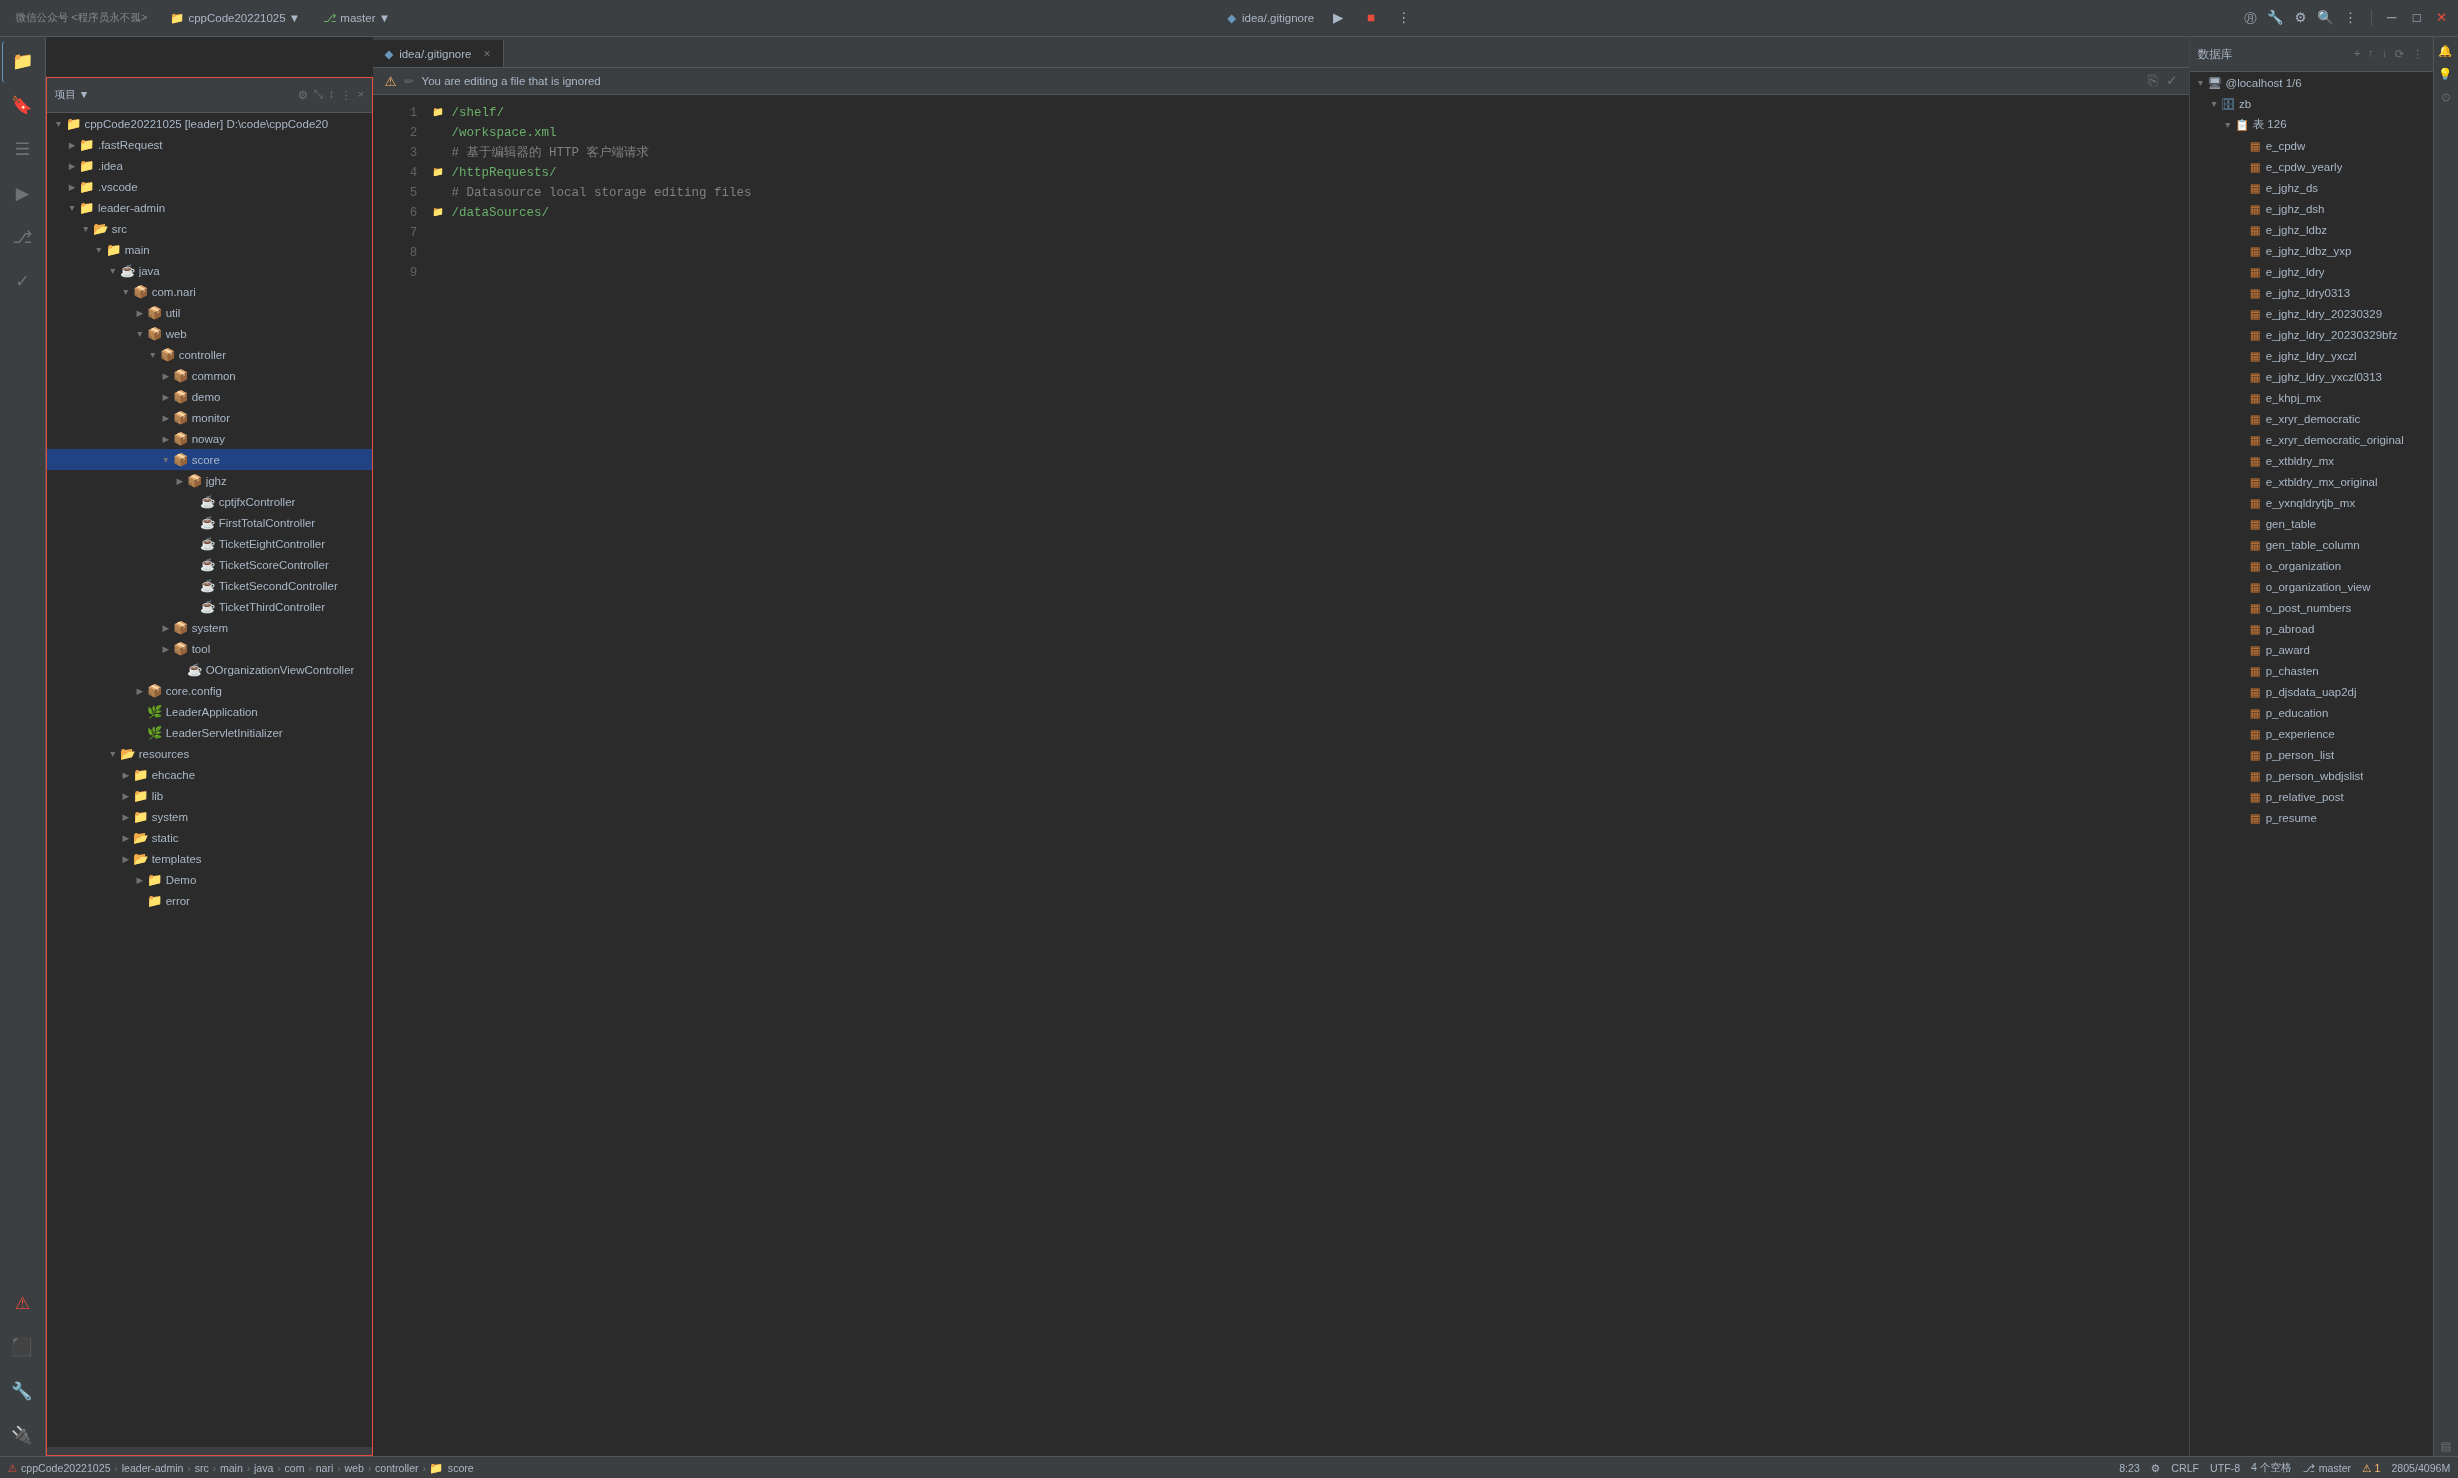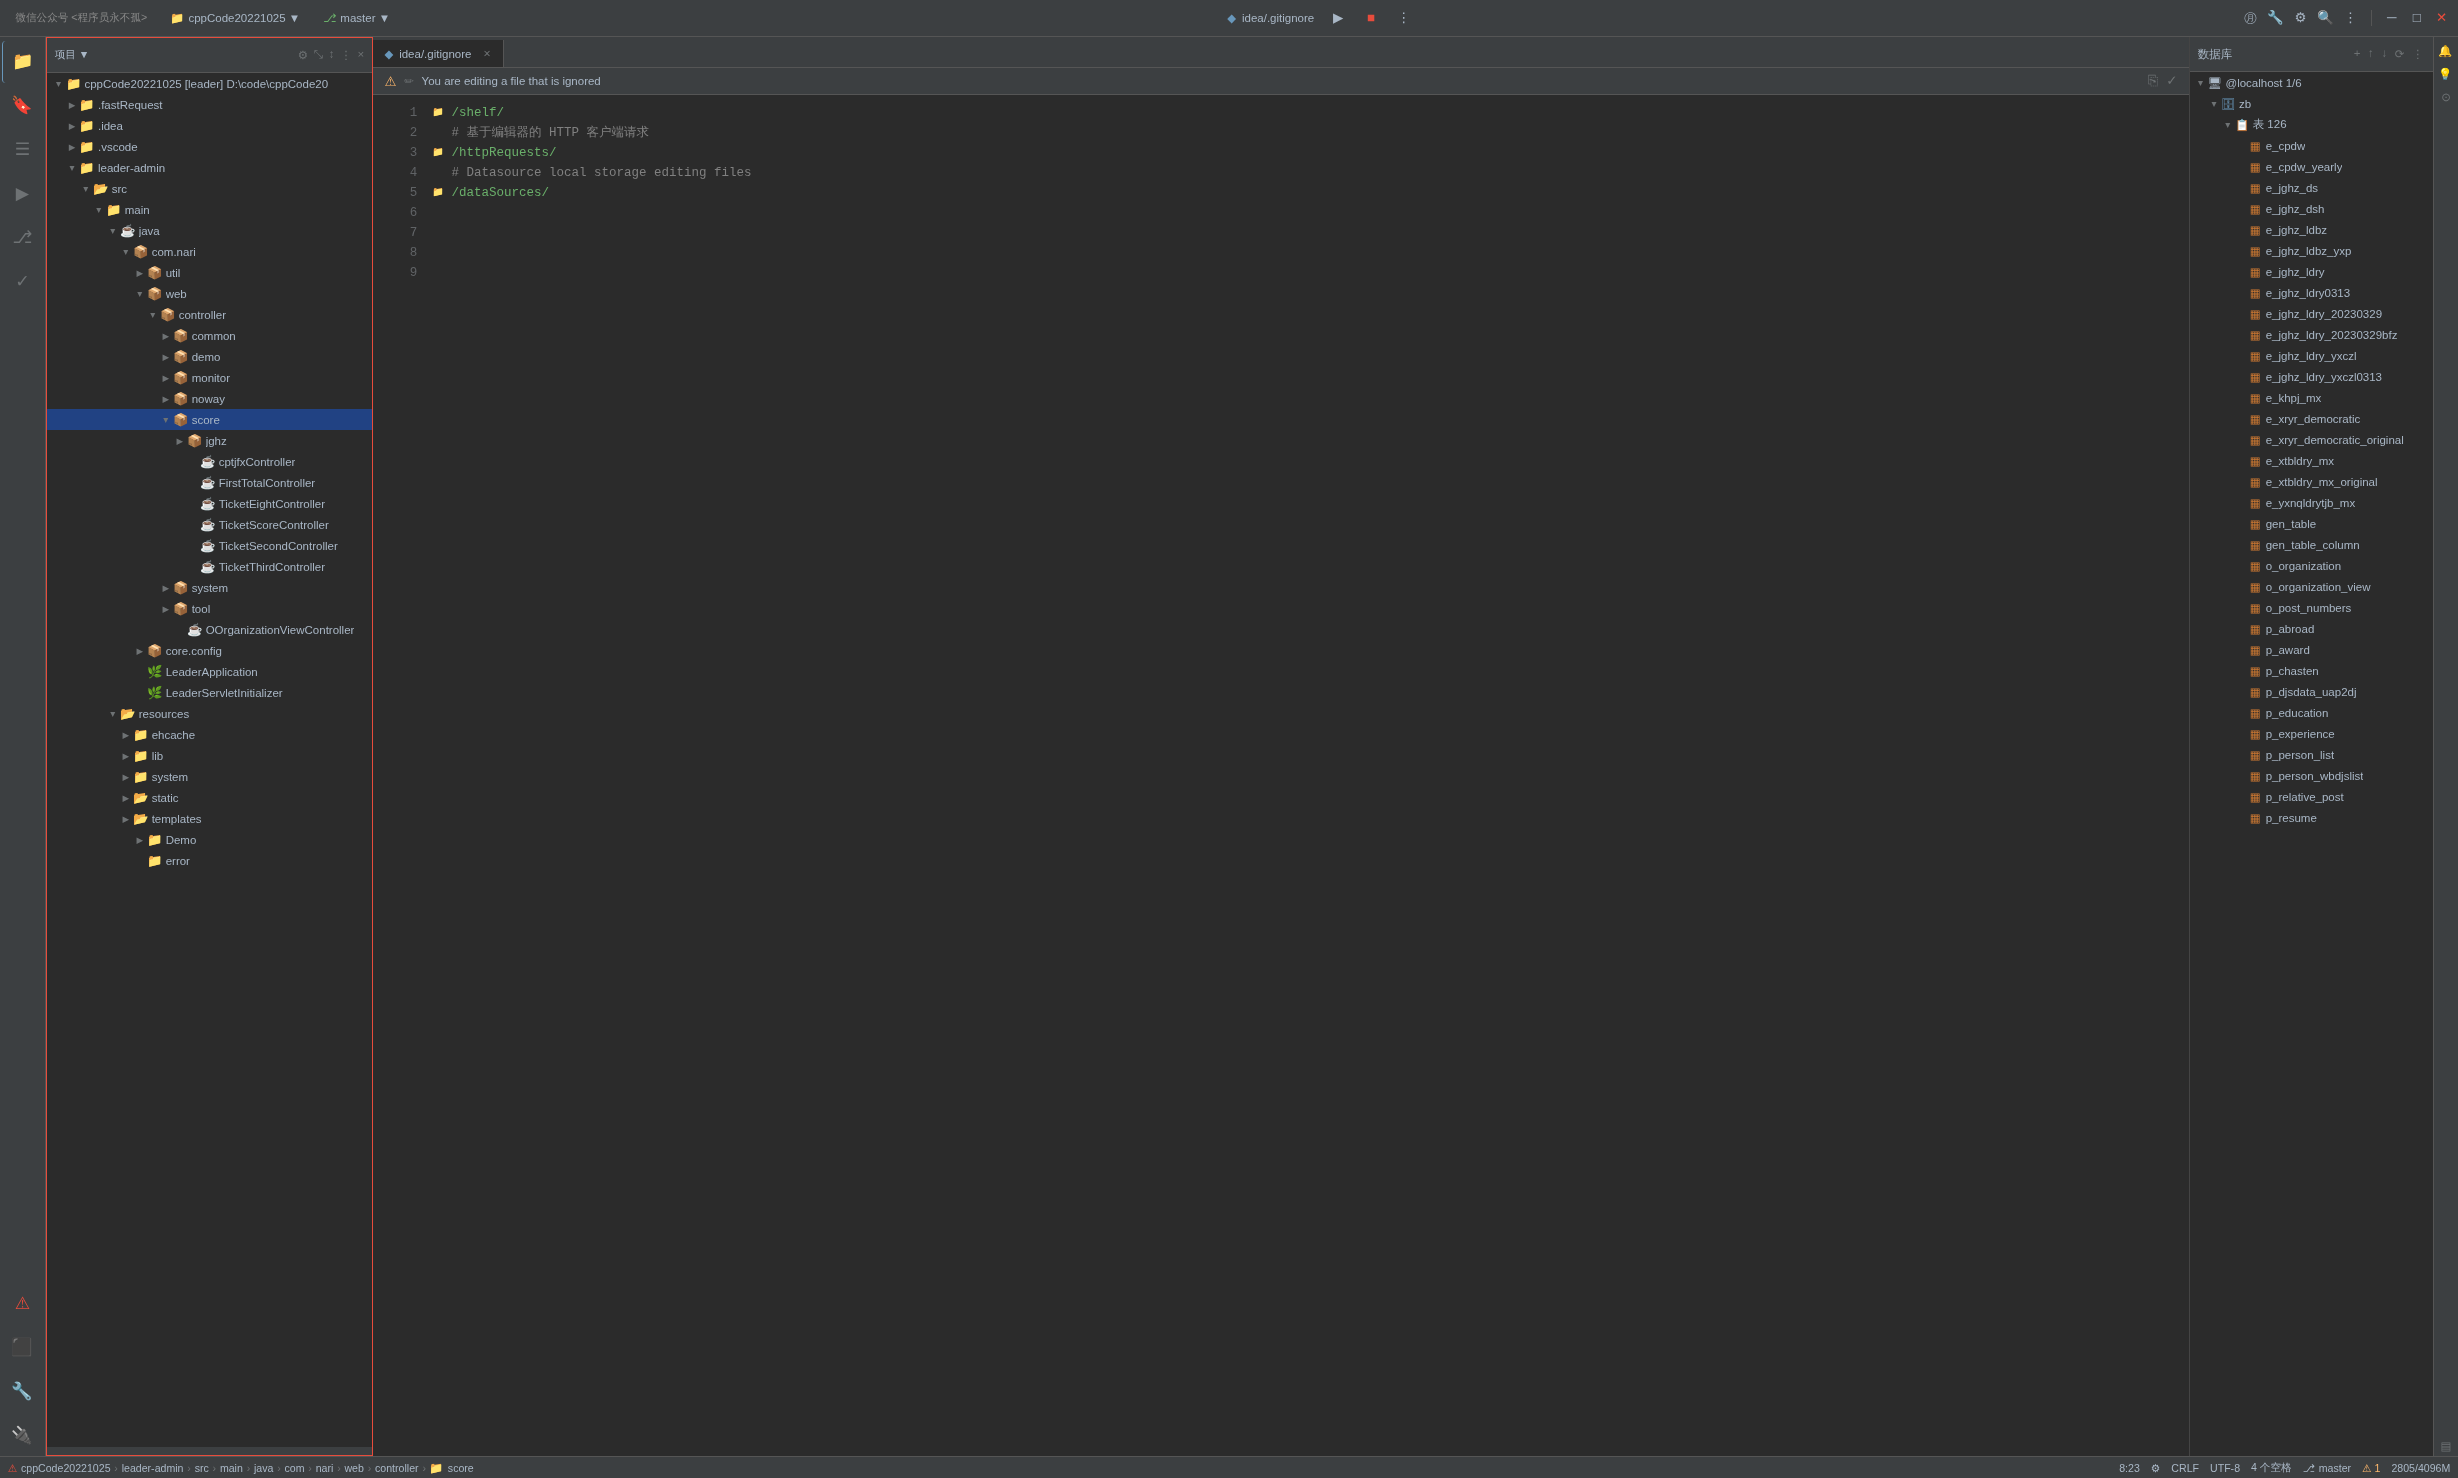--- a/index.html
+++ b/index.html
@@ -105,20 +105,21 @@
 
     
     .project-panel {
       width: 327px;
       background: #2b2b2b;
       display: flex;
       flex-direction: column;
       flex-shrink: 0;
       border-right: 1px solid #444;
       border: 1.9px solid #e74c3c;
+      margin-top: 40px;
     }
     .panel-header {
       height: 35px;
       background: #3c3f41;
       display: flex;
       align-items: center;
       padding: 0 7.7px;
       gap: 7.7px;
       font-size: 10.6px;
       color: #a9b7c6;
@@ -695,20 +696,24 @@
           <div>5</div>
           <div>6</div>
           <div>7</div>
           <div>8</div>
           <div>9</div>
         </div>
       <div class="code-content" id="code-content">
           <div class="code-line">
             <span class="code-folder-icon">📁</span>
             <span class="cm-path">/shelf/</span>
+          </div>
+          <div class="code-line">
+            <span style="width: 19px; display: inline-block;"></span>
+            <span class="cm-path">/workspace.xml</span>
           </div>
           <div class="code-line">
             <span style="width: 19px; display: inline-block;"></span>
             <span class="cm-comment"># 基于编辑器的 HTTP 客户端请求</span>
           </div>
           <div class="code-line">
             <span class="code-folder-icon">📁</span>
             <span class="cm-path">/httpRequests/</span>
           </div>
           <div class="code-line">

